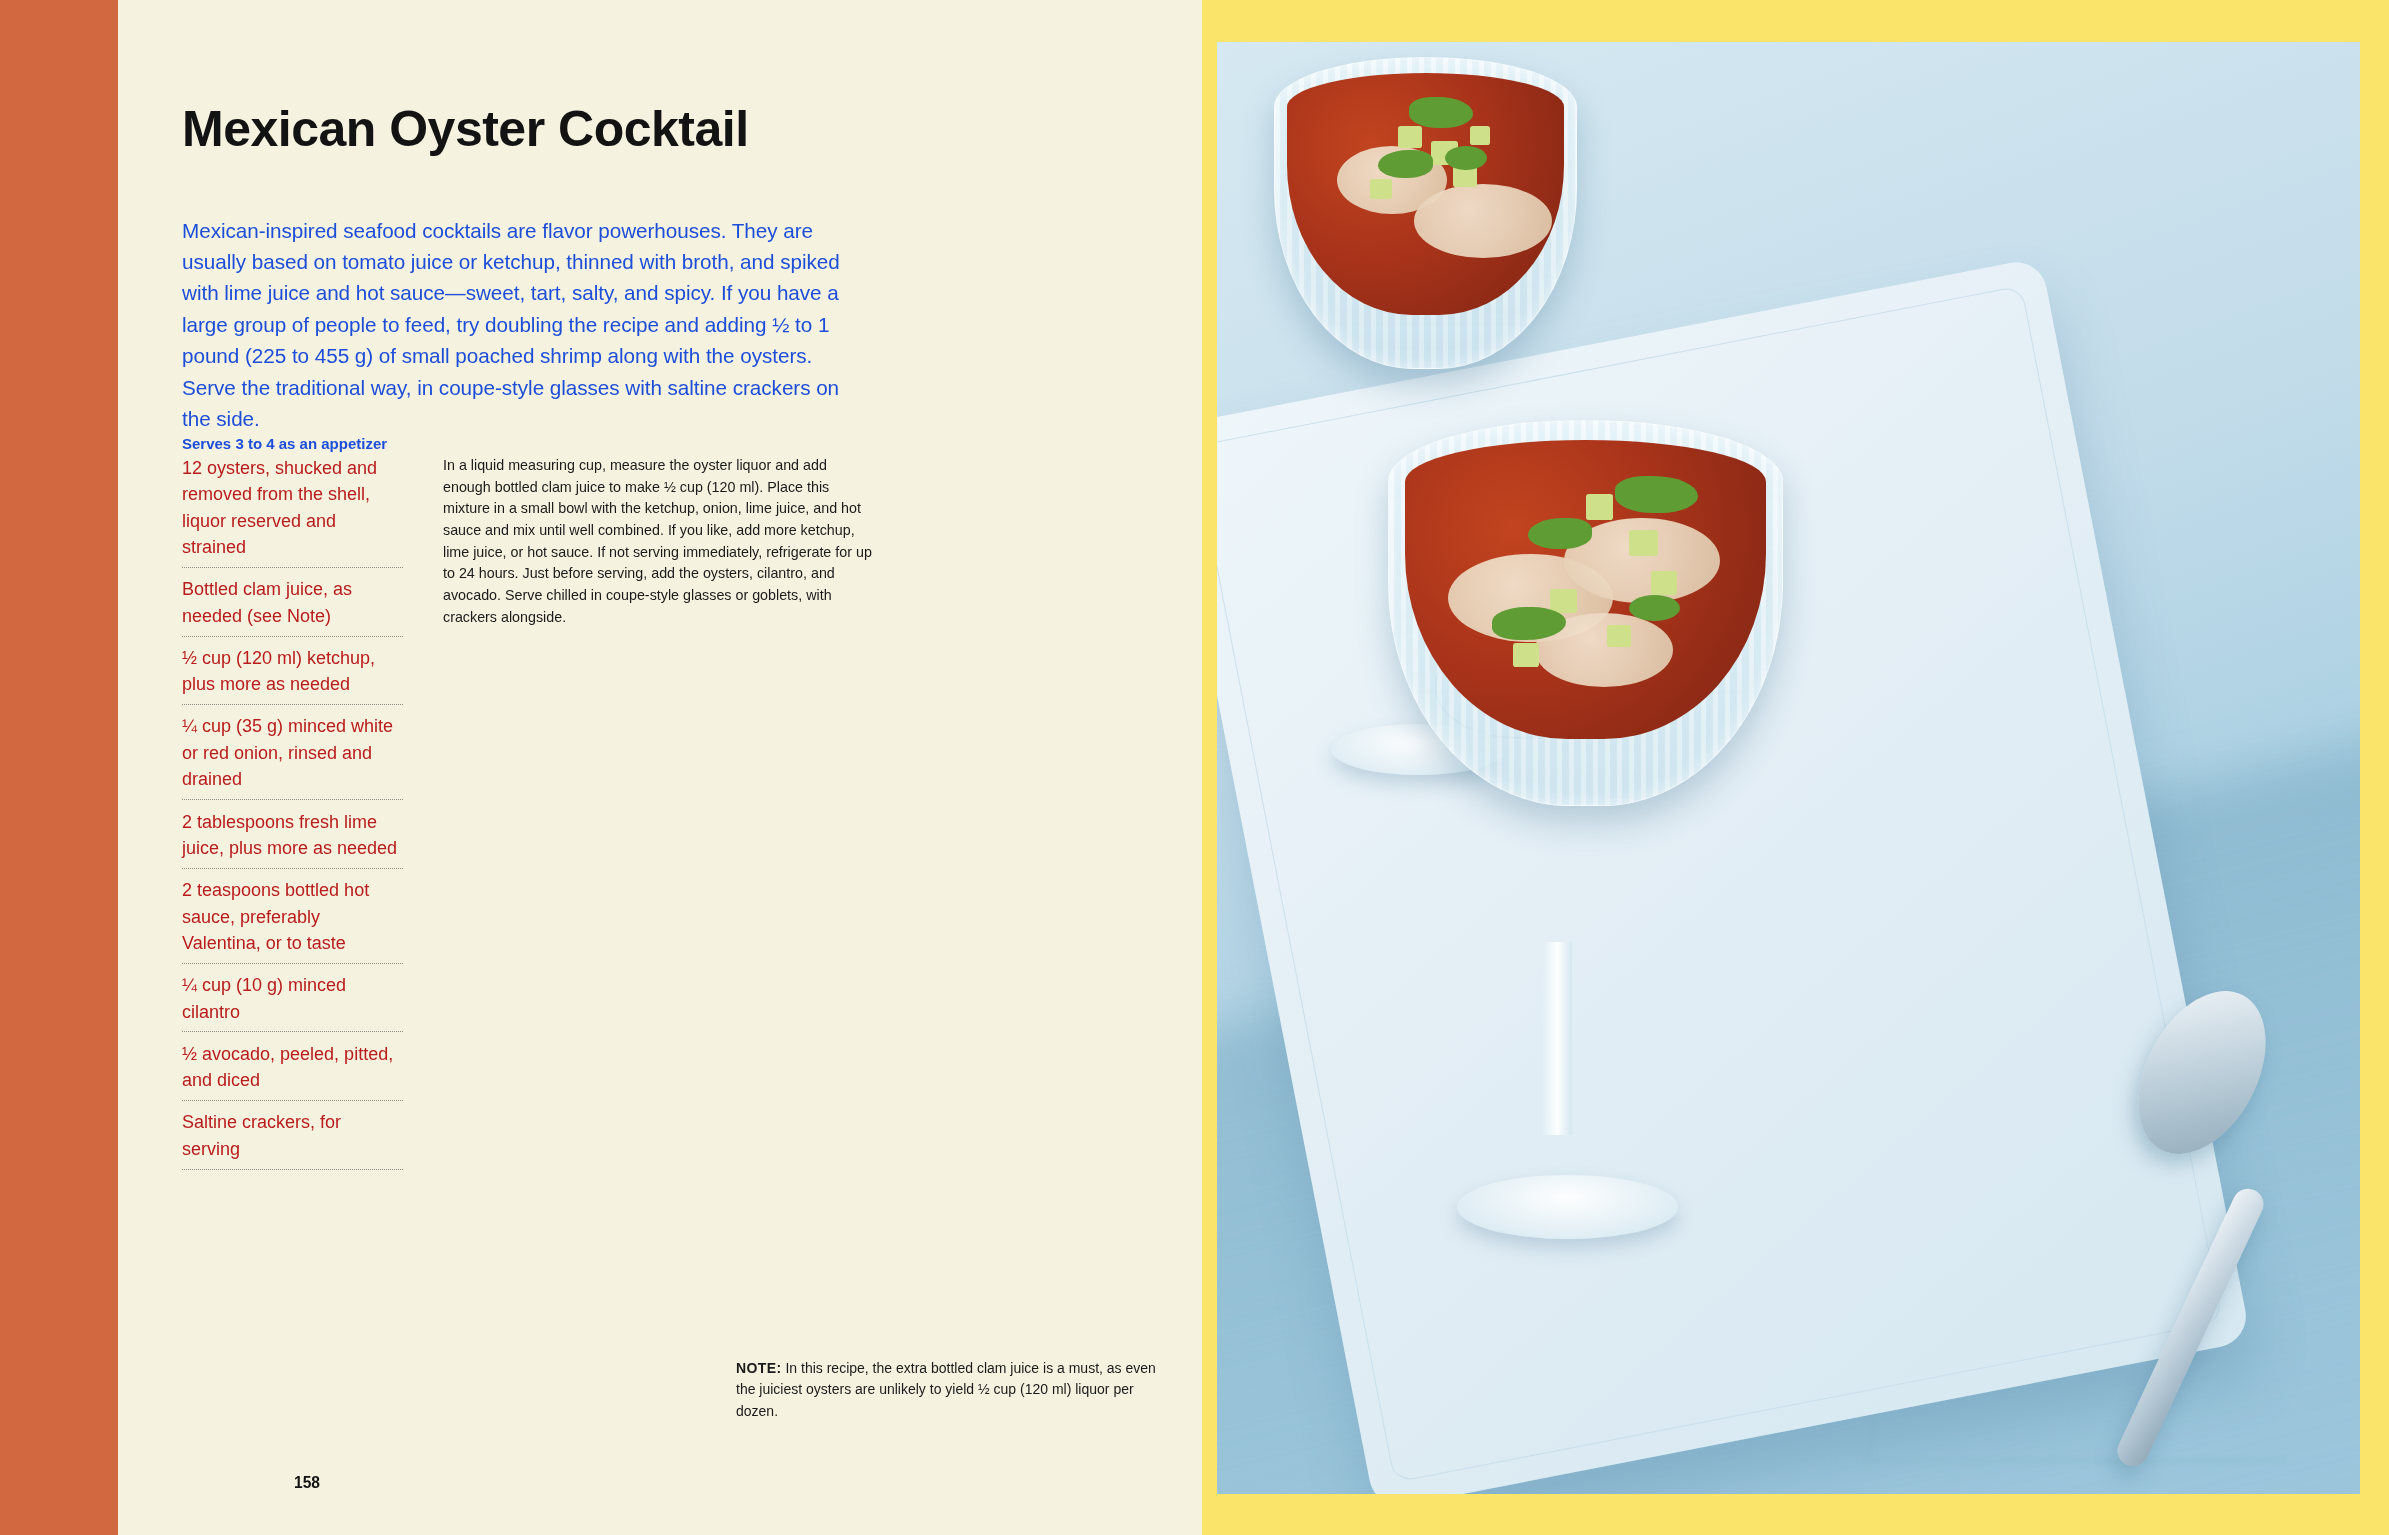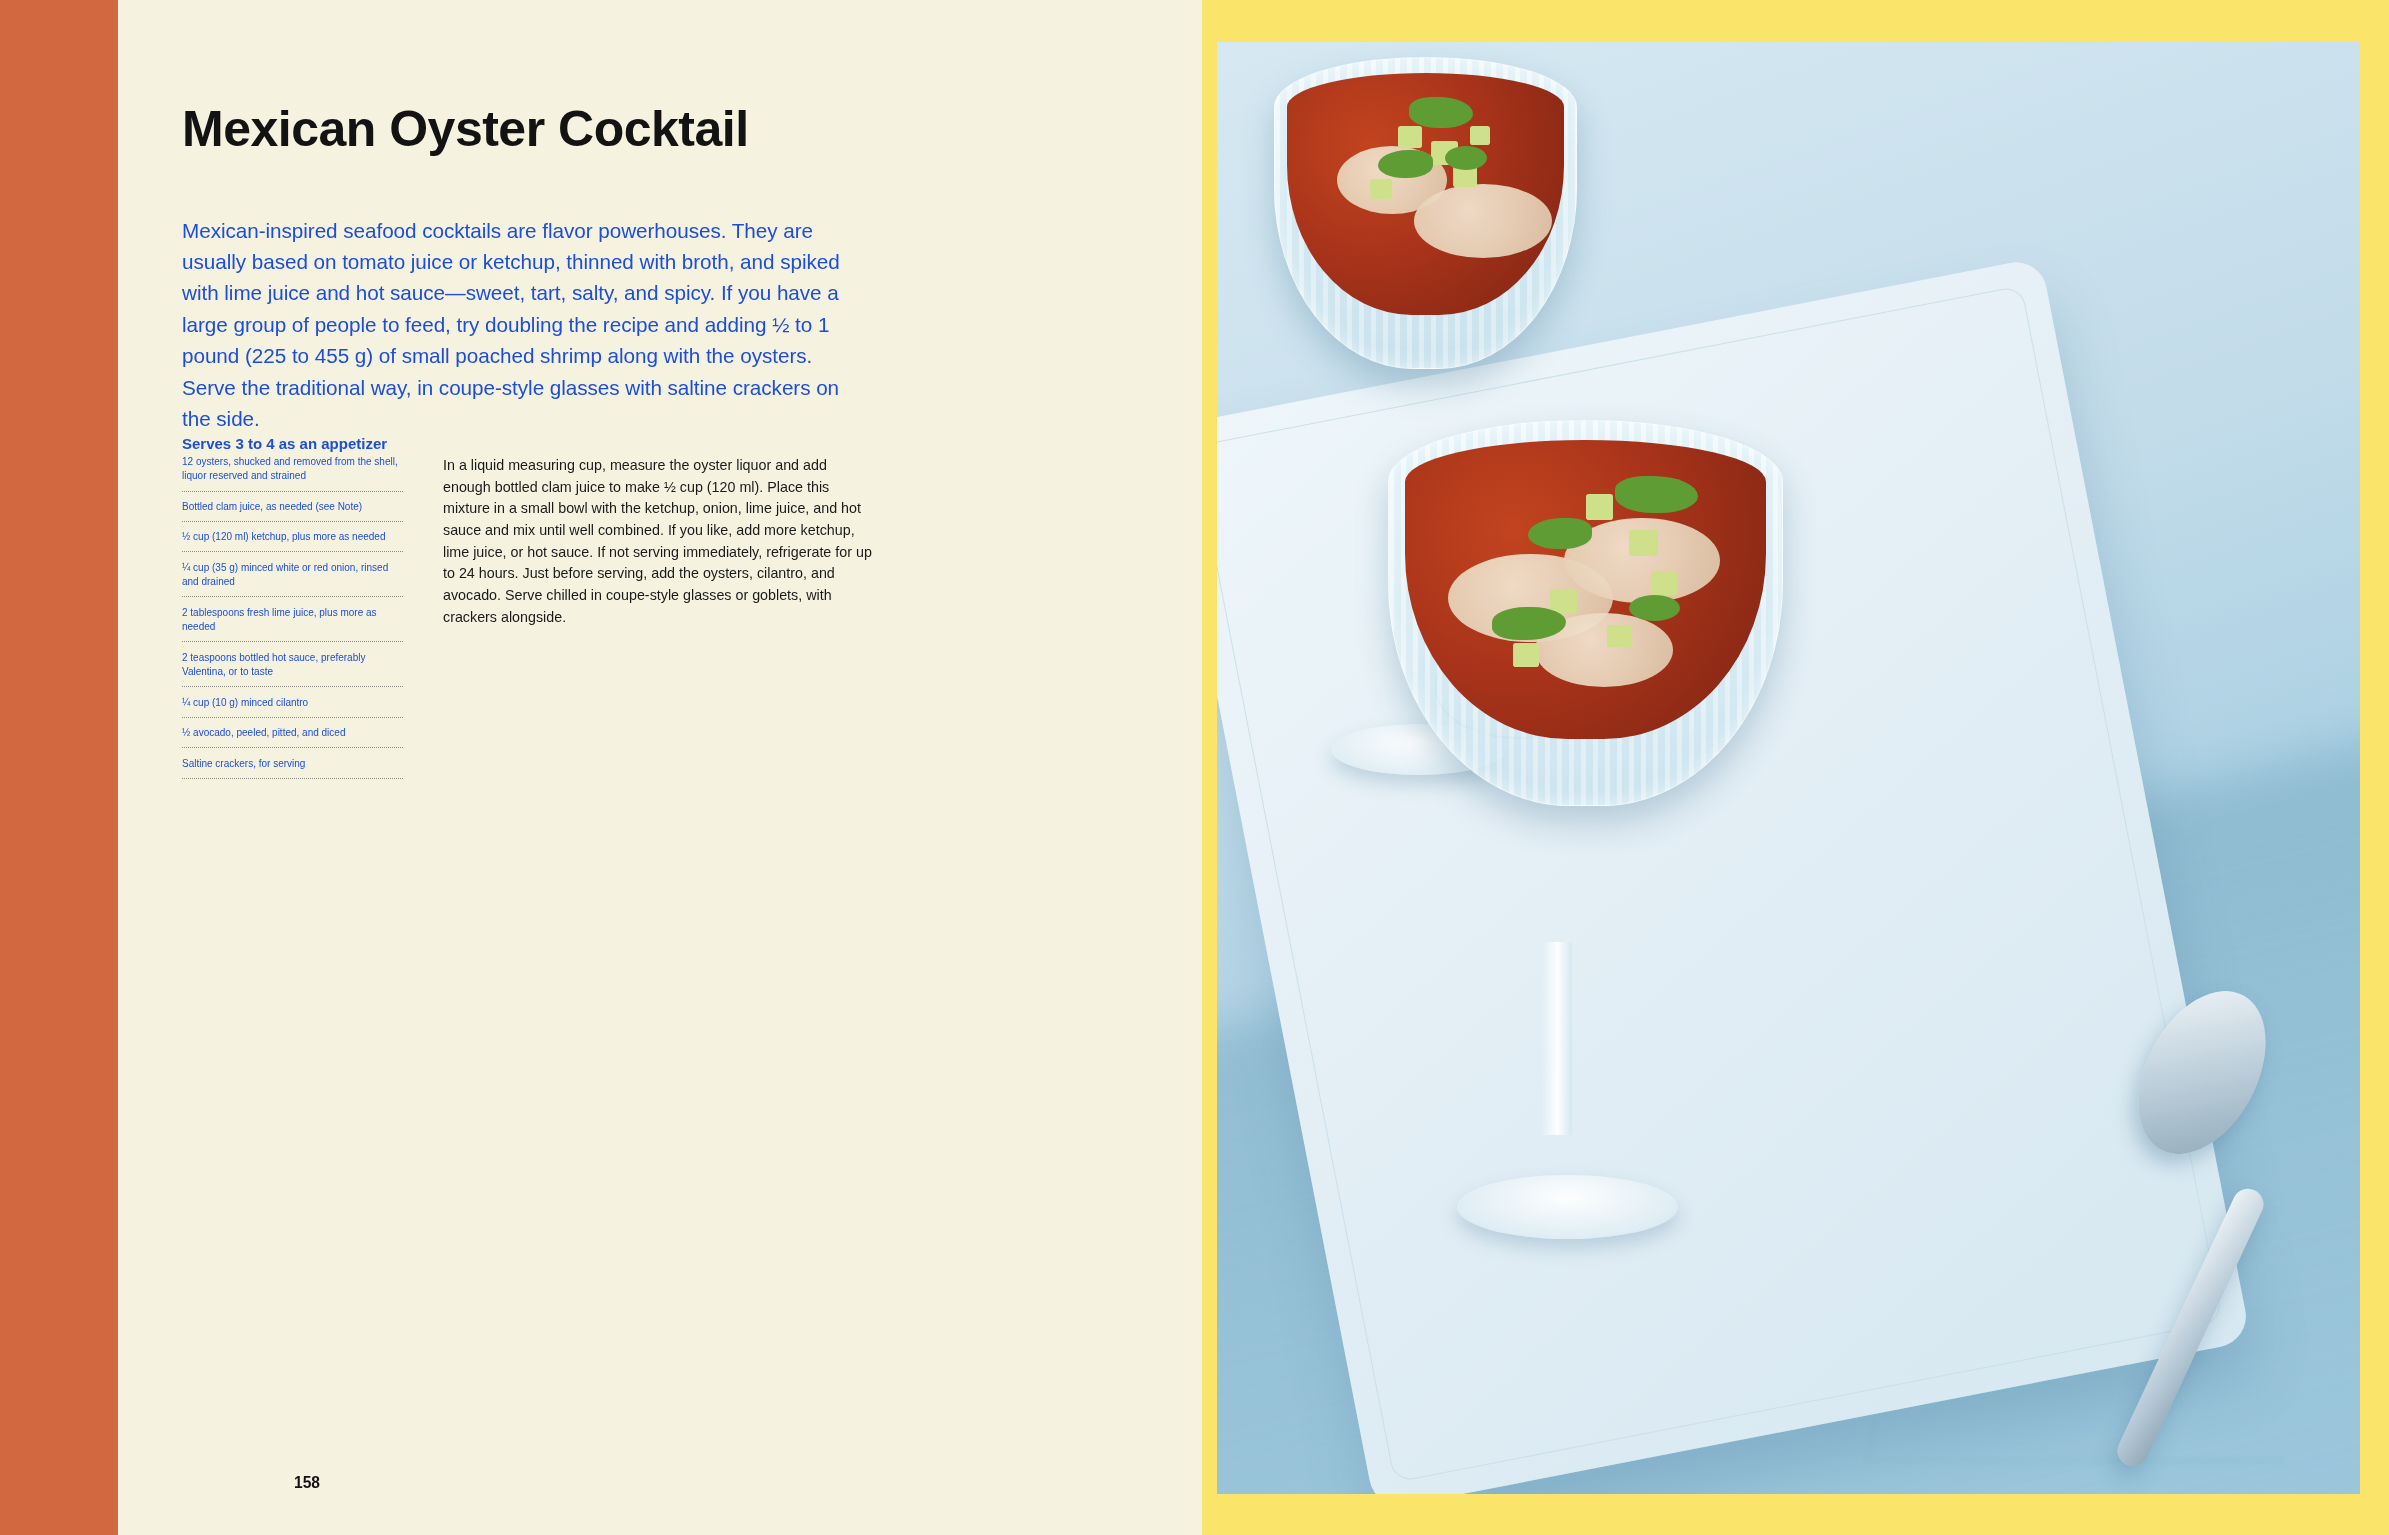--- a/index.html
+++ b/index.html
@@ -61,23 +61,23 @@
   }
   .cols {
     display: flex;
     gap: 40px;
     align-items: flex-start;
   }
   .ingredients {
     flex: 0 0 221px;
   }
   .ing {
-    font-size: 10px;
+    font-size: 18px;
     line-height: 1.47;
-    color: #1d4ed8;
+    color: #b91c1c;
     padding-bottom: 6.4px;
     margin-bottom: 8.3px;
     border-bottom: 1.5px dotted #8a8a80;
   }
   .method {
     flex: 1 1 auto;
     max-width: 432px;
     font-size: 14.3px;
     line-height: 1.52;
     color: #1b1b1b;
@@ -249,20 +249,23 @@
           <div class="ing">2 tablespoons fresh lime juice, plus more as needed</div>
           <div class="ing">2 teaspoons bottled hot sauce, preferably Valentina, or to taste</div>
           <div class="ing">¼ cup (10 g) minced cilantro</div>
           <div class="ing">½ avocado, peeled, pitted, and diced</div>
           <div class="ing">Saltine crackers, for serving</div>
         </div>
         <div class="method">In a liquid measuring cup, measure the oyster liquor and add enough bottled clam juice to make ½ cup (120 ml). Place this mixture in a small bowl with the ketchup, onion, lime juice, and hot sauce and mix until well combined. If you like, add more ketchup, lime juice, or hot sauce. If not serving immediately, refrigerate for up to 24 hours. Just before serving, add the oysters, cilantro, and avocado. Serve chilled in coupe-style glasses or goblets, with crackers alongside.</div>
       </div>
     </div>
 
+    <div class="note">
+      <b>NOTE:</b><span> In this recipe, the extra bottled clam juice is a must, as even the juiciest oysters are unlikely to yield ½ cup (120 ml) liquor per dozen.</span>
+    </div>
 
     <div class="folio">158</div>
   </div>
 
   <div class="page-right">
     <div class="photo" aria-label="">
       <div class="bg-sky"></div>
       <div class="bg-shadow-diag"></div>
       <div class="bg-line"></div>
 

